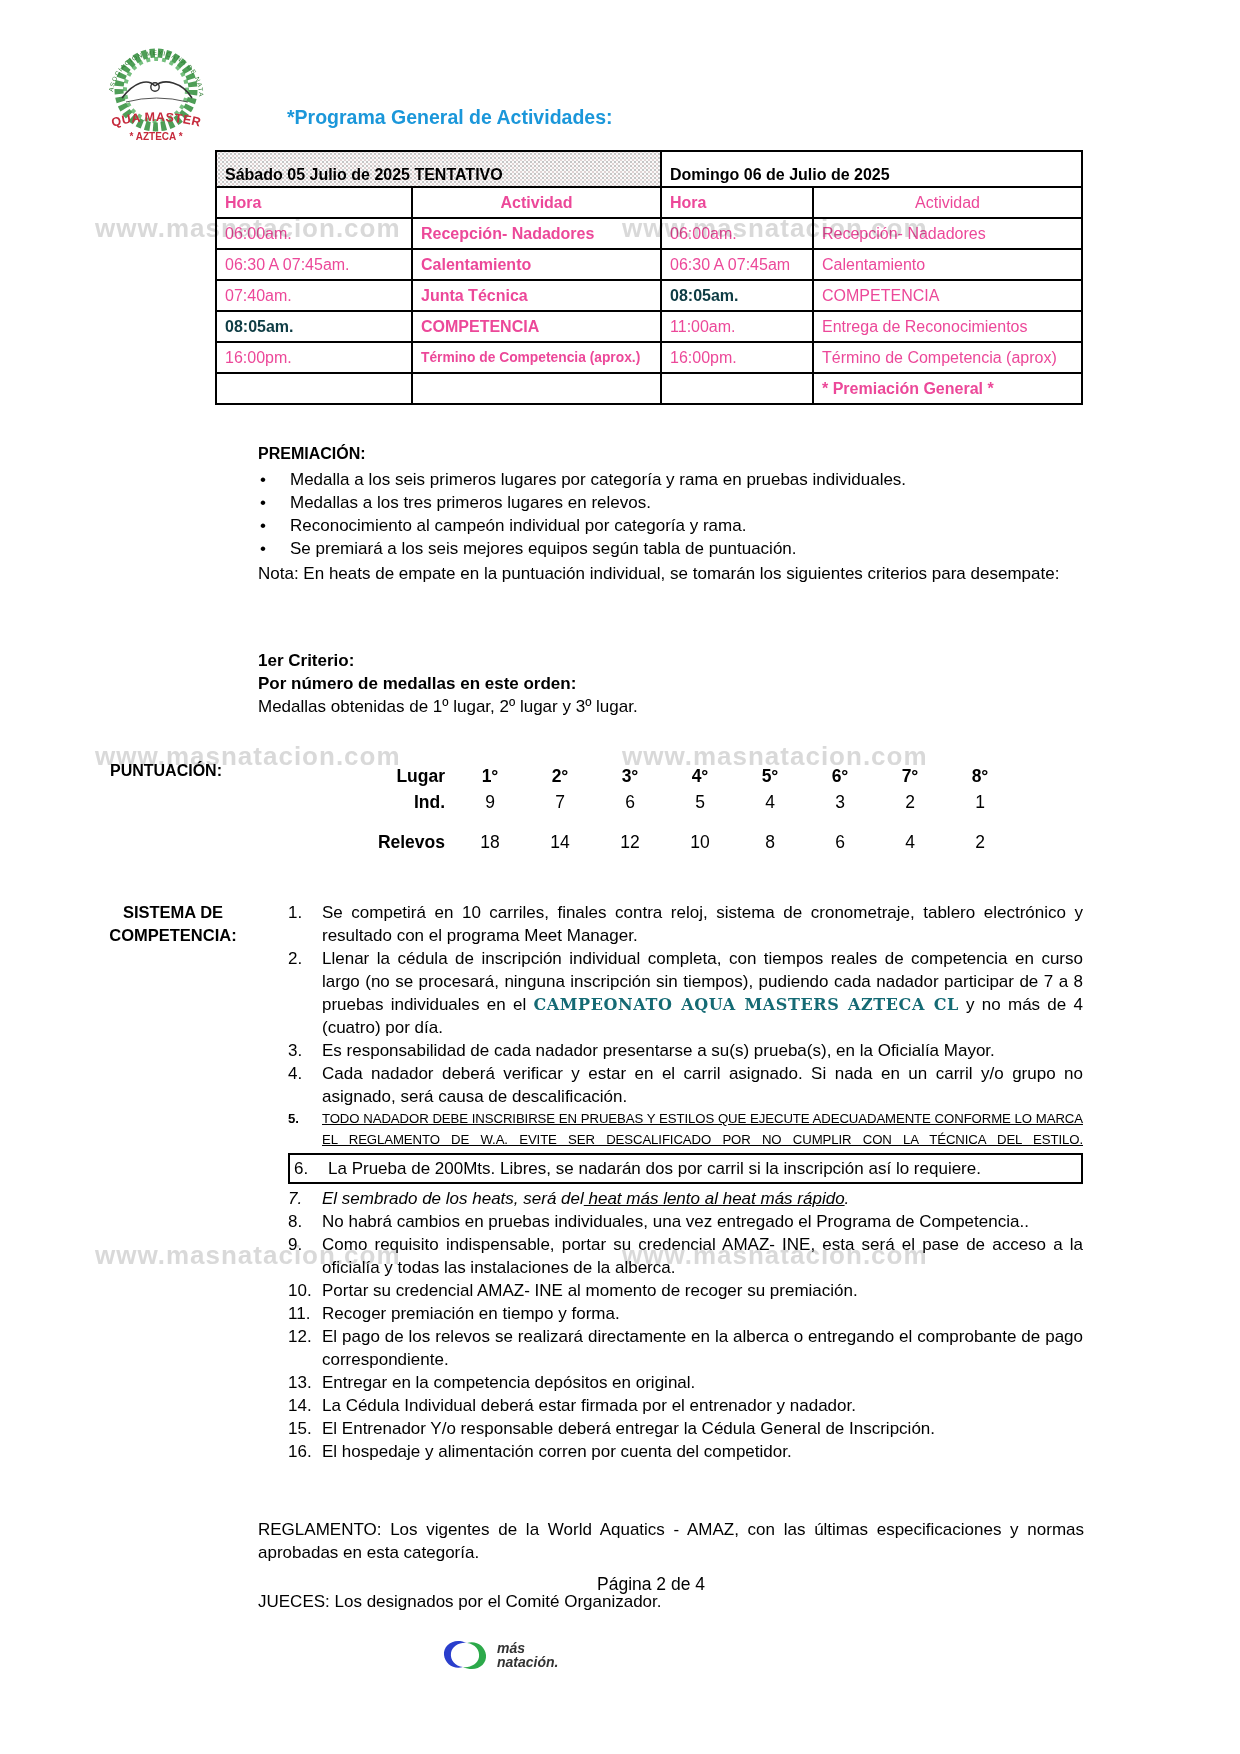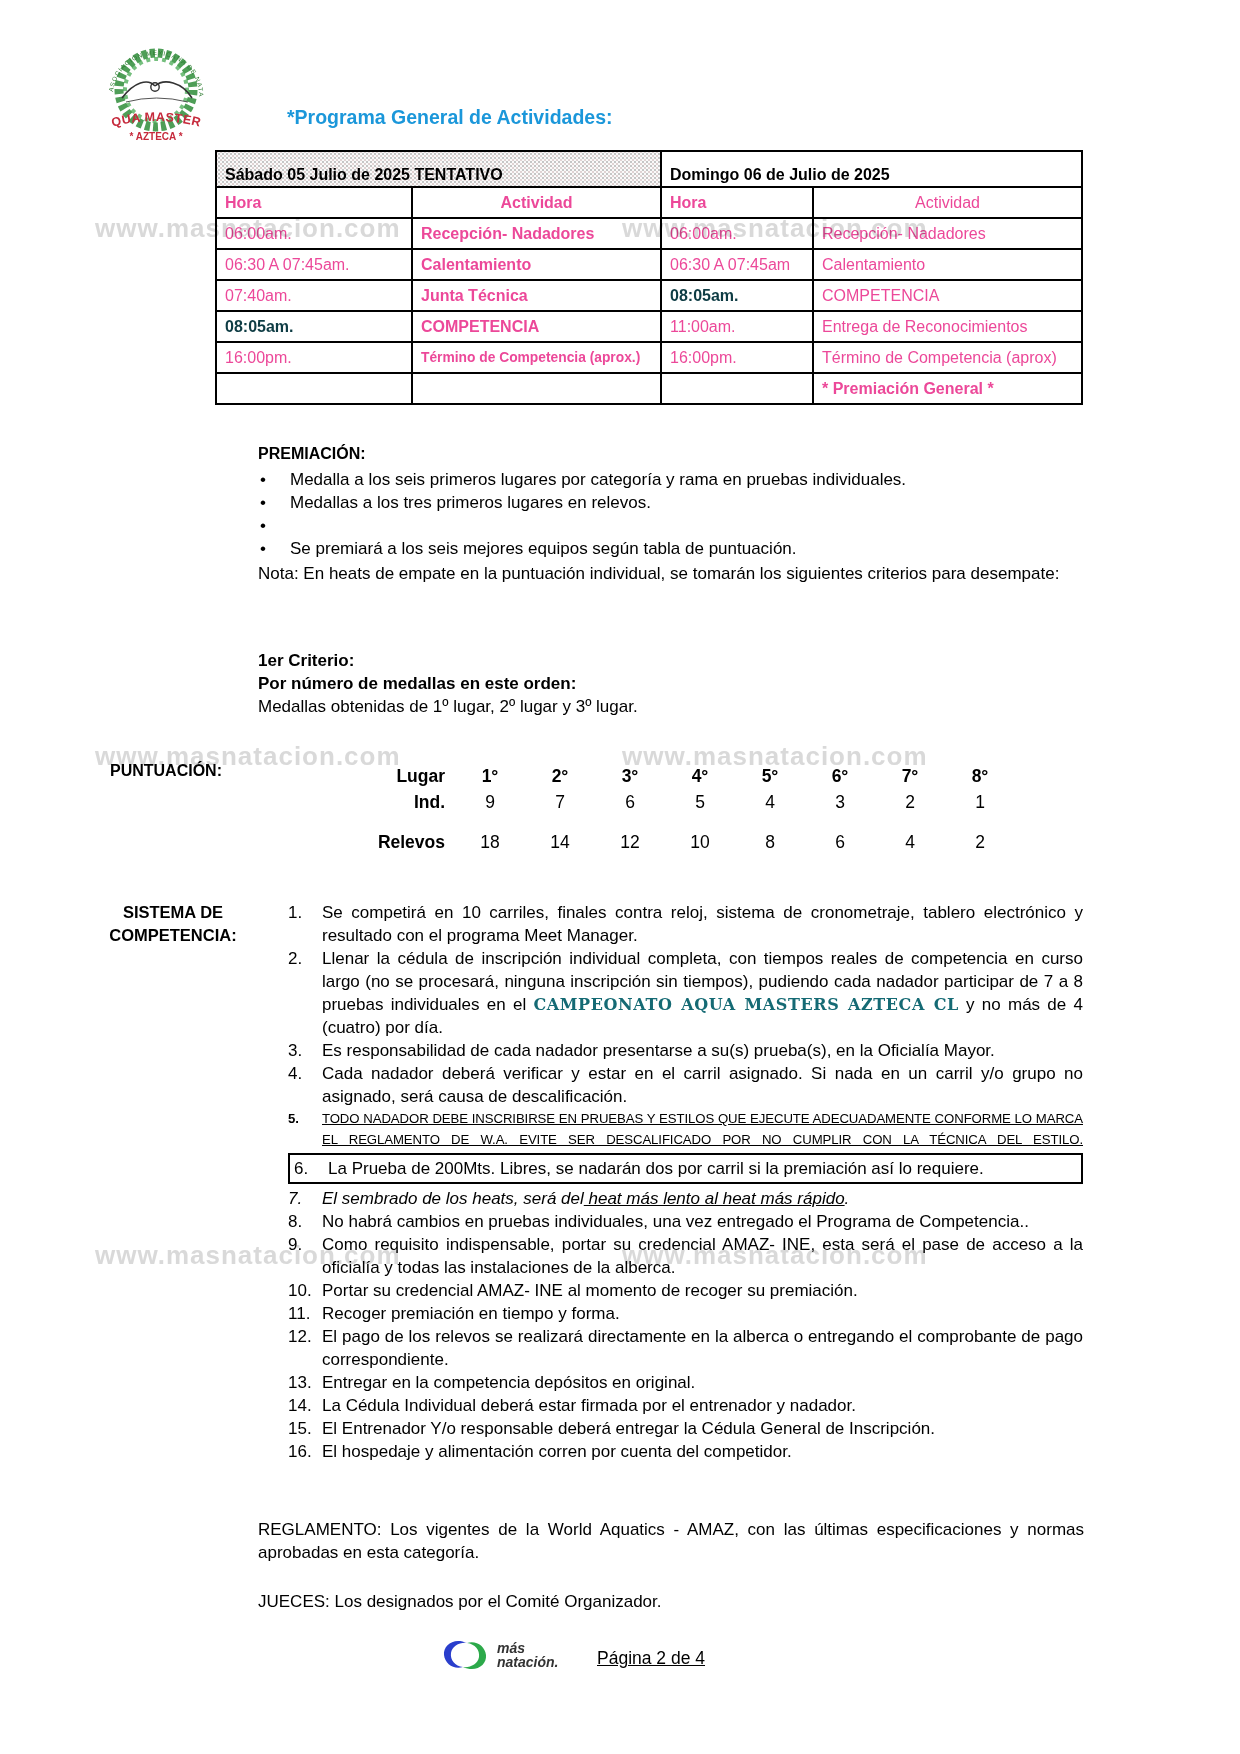--- a/index.html
+++ b/index.html
@@ -61,21 +61,21 @@
   .i{font-style:italic;}
   .u{text-decoration:underline;}
   .fancy{
     font-family:"DejaVu Serif", serif;font-weight:bold;color:#156a74;
     letter-spacing:0.6px;font-size:16px;
   }
   
   .logo{left:92px;top:36px;}
   
   .brandtxt{left:497px;top:1641px;font-size:14px;font-style:italic;font-weight:bold;color:#333;line-height:14px;}
-  .pagelabel{left:597px;top:1648px;font-size:17.5px;text-decoration:underline;}
+  .pagelabel{left:597px;top:1574px;font-size:17.5px;}
 </style>
 </head>
 <body>
 
 <div>
 
   <div class="wm" style="left:95px;top:213px;">www.masnatacion.com</div>
   <div class="wm" style="left:622px;top:213px;">www.masnatacion.com</div>
   <div class="wm" style="left:95px;top:741px;">www.masnatacion.com</div>
   <div class="wm" style="left:622px;top:741px;">www.masnatacion.com</div>
@@ -167,20 +167,21 @@
     <div class="bullet-row">
       <span class="dot">•</span>
       <span>Medalla a los seis primeros lugares por categoría y rama en pruebas individuales.</span>
     </div>
     <div class="bullet-row">
       <span class="dot">•</span>
       <span>Medallas a los tres primeros lugares en relevos.</span>
     </div>
     <div class="bullet-row">
       <span class="dot">•</span>
+      <span>Reconocimiento al campeón individual por categoría y rama.</span>
     </div>
     <div class="bullet-row">
       <span class="dot">•</span>
       <span>Se premiará a los seis mejores equipos según tabla de puntuación.</span>
     </div>
   </div>
 
   <div class="abs para" style="left:258px;top:562px;width:826px;"><span class="b">Nota:</span><span> En heats de empate en la puntuación individual, se tomarán los siguientes criterios para desempate:</span></div>
 
   <div class="abs h-bold" style="left:258px;top:651px;font-size:17px;">1er Criterio:</div>
@@ -221,21 +222,21 @@
     <div class="li">
         <span class="num">4.</span>
         <span class="txt"><span>Cada nadador deberá verificar y estar en el carril asignado. Si nada en un carril y/o grupo no asignado, será causa de descalificación.</span></span>
       </div>
     <div class="li">
         <span class="num caps-num">5.</span>
         <span class="txt caps"><span class="b u">TODO NADADOR DEBE INSCRIBIRSE EN PRUEBAS Y ESTILOS QUE EJECUTE ADECUADAMENTE CONFORME LO MARCA EL REGLAMENTO DE W.A. EVITE SER DESCALIFICADO POR NO CUMPLIR CON LA TÉCNICA DEL ESTILO.</span></span>
       </div>
     <div class="li boxed">
         <span class="num b">6.</span>
-        <span class="txt"><span class="b">La Prueba de 200Mts. Libres, se nadarán dos por carril si la premiación así lo requiere.</span></span>
+        <span class="txt"><span class="b">La Prueba de 200Mts. Libres, se nadarán dos por carril si la inscripción así lo requiere.</span></span>
       </div>
     <div class="li">
         <span class="num b i">7.</span>
         <span class="txt"><span class="b i">El sembrado de los heats, será del</span><span class="b i u"> heat más lento al heat más rápido</span><span class="b i">.</span></span>
       </div>
     <div class="li">
         <span class="num">8.</span>
         <span class="txt"><span class="b">No habrá</span><span> cambios en pruebas individuales, una vez entregado el Programa de Competencia..</span></span>
       </div>
     <div class="li">

